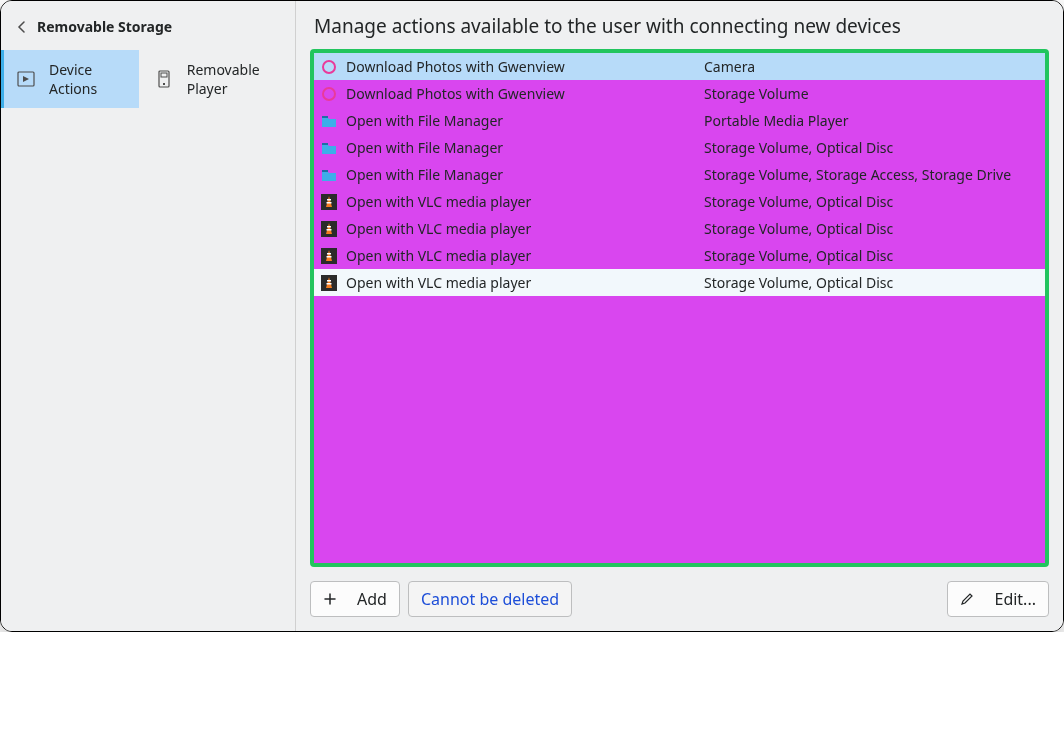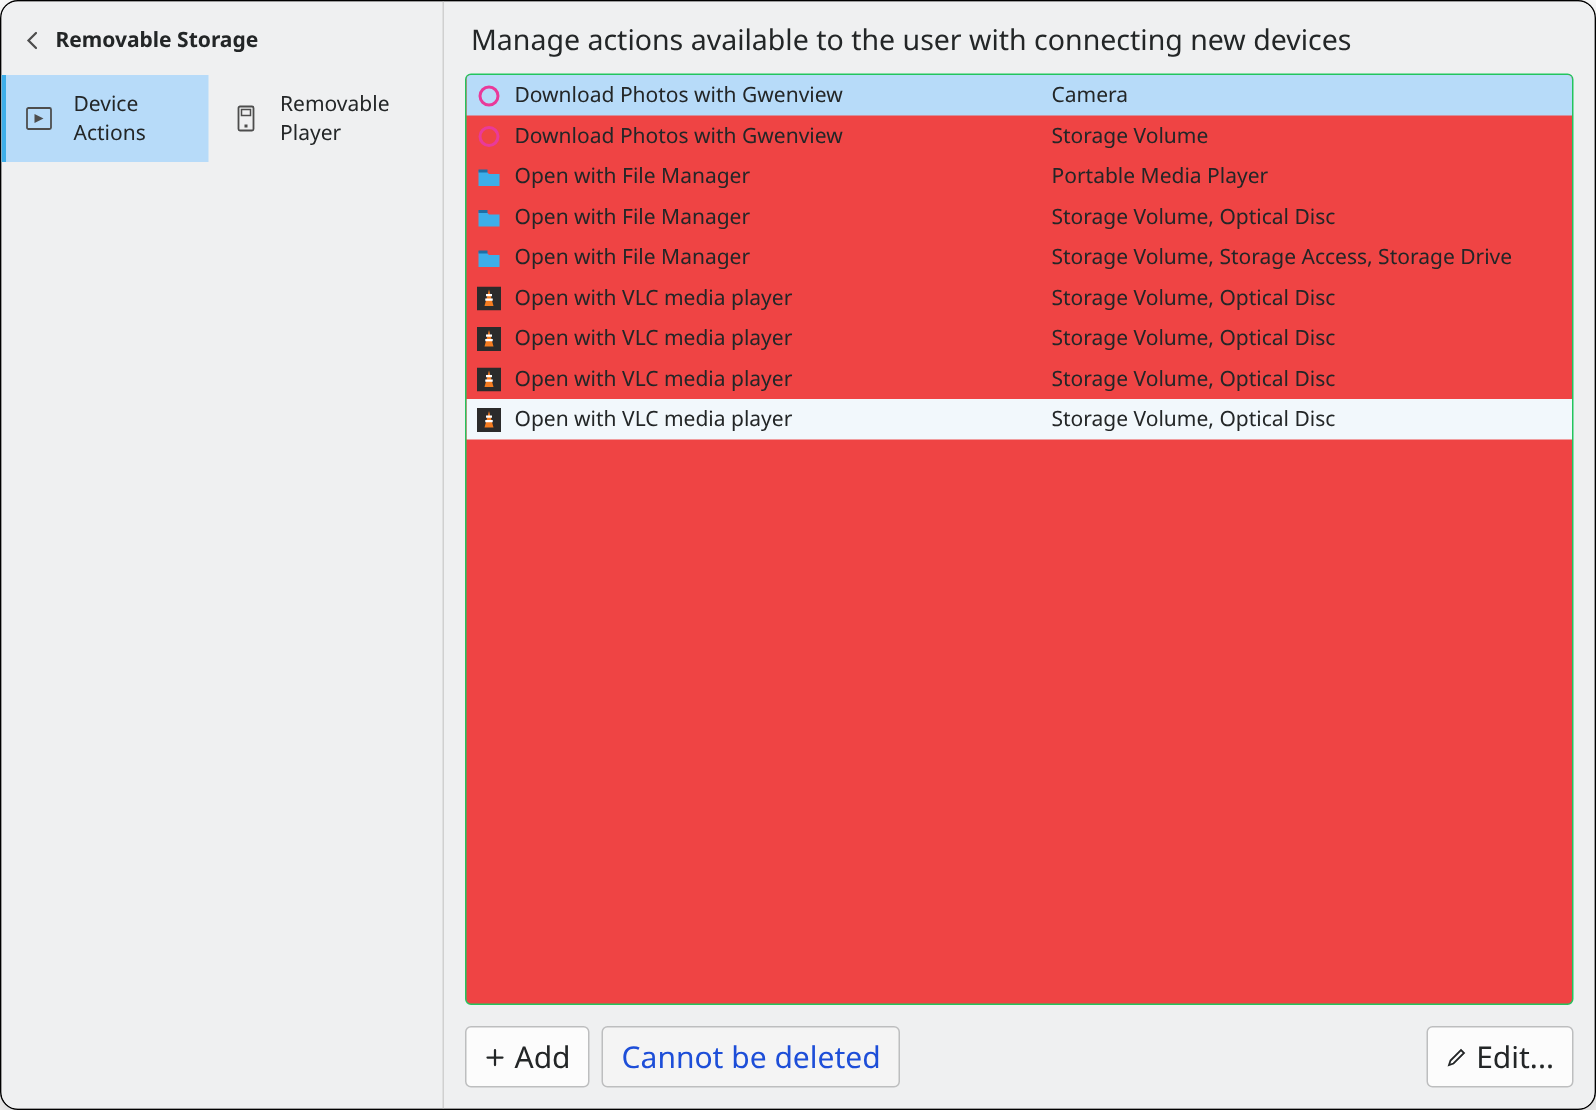--- a/index.html
+++ b/index.html
@@ -1,18 +1,18 @@
 <!DOCTYPE html>
 <html><head>
 <meta charset="utf-8">
 <style>
   * { box-sizing: border-box; }
   html, body { margin: 0; padding: 0; font-family: "Noto Sans", "Segoe UI", sans-serif; font-size: 14px; color: #232627; background: #fff; }
   .window {
-    width: 1064px; height: 740px;
+    width: 1064px; height: 632px;
     border: 1px solid #000;
     border-radius: 12px;
     display: flex;
     overflow: hidden;
     box-shadow: 0 8px 24px rgba(0,0,0,0.25);
     margin: 0;
   }
   
   .sidebar {
     width: 295px;
@@ -50,47 +50,47 @@
     background: #eff0f1;
   }
   .main-header {
     padding: 12px 18px 10px 18px;
     font-size: 19px;
     font-weight: 400;
   }
   .listbox {
     flex: 1;
     margin: 0 14px 8px 14px;
-    background: #ef4444;
-    border: 1px solid #22c55e;
+    background: #d946ef;
+    border: 4px solid #22c55e;
     border-radius: 4px;
     overflow: auto;
   }
   .row {
     display: flex; align-items: center;
     padding: 4px 6px;
     gap: 8px;
   }
   .row.selected { background: #b7dbf9; }
   .row.hover { background: #f2f8fc; }
   .row .icon { width: 18px; height: 18px; display:flex; align-items:center; justify-content:center;}
   .row .col-action { flex: 0 0 350px; }
   .row .col-device { flex: 1; }
 
   
   .btnbar { padding: 6px 14px 14px 14px; display:flex; flex-direction:column; gap:8px; }
   .btnrow { display:flex; gap:8px; align-items:center; }
   .btn {
-    display: inline-flex; align-items: center; gap: 6px;
+    display: inline-flex; align-items: center; gap: 20px;
     padding: 6px 12px;
     background: #fcfcfc;
     border: 1px solid #bdbebf;
     border-radius: 4px;
     cursor: pointer;
-    font-size: 20px;
+    font-size: 16px;
     color: #232627;
   }
   .btn.disabled {
     color: #1d4ed8;
     cursor: default;
     background: #f4f4f4;
   }
   .spacer { flex: 1; }
   svg { display:block; }
 </style>

